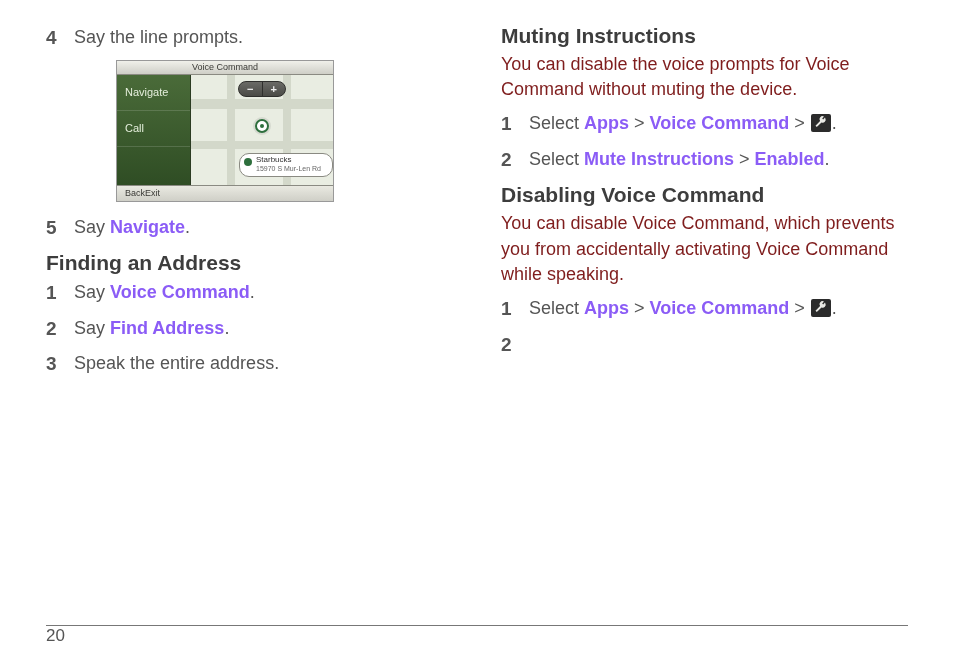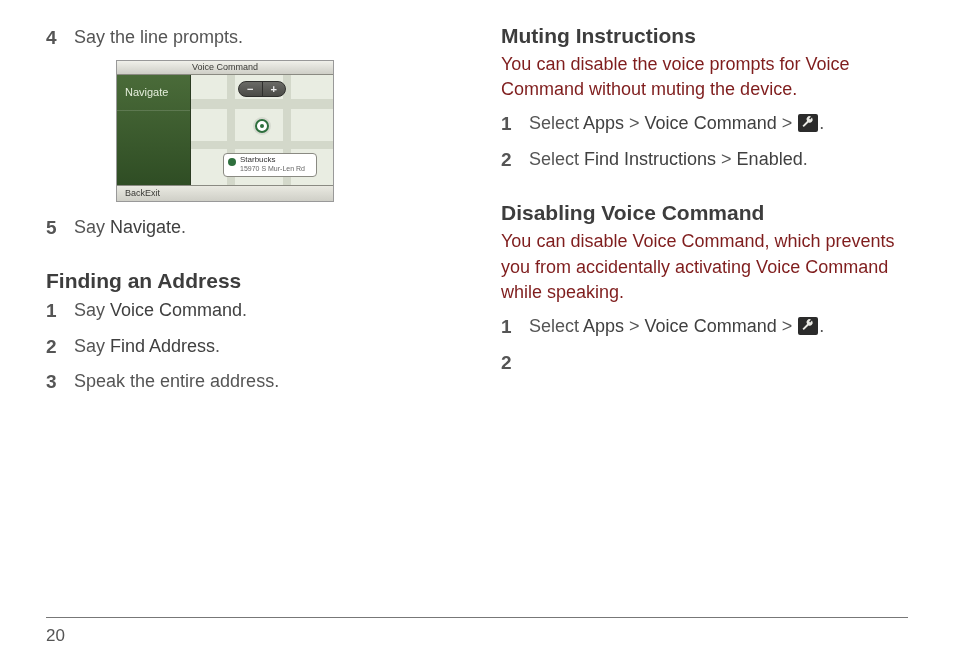--- a/index.html
+++ b/index.html
@@ -30,26 +30,26 @@
     width: 28px;
     flex-shrink: 0;
     font-weight: bold;
     color: #555;
     font-size: 19px;
   }
   .step-text {
     flex: 1;
     color: #555;
   }
-  .step-text b, .bold { font-weight: normal; color: #404040; }
+  .step-text b, .bold { font-weight: bold; color: #8b5cf6; }
   h3.section {
     font-size: 21px;
     font-weight: bold;
     color: #3d3d3d;
-    margin-top: 28px;
+    margin-top: 10px;
     margin-bottom: 4px;
   }
   .intro {
     font-size: 18px;
     color: #7f1d1d;
     line-height: 1.4;
     margin-bottom: 8px;
   }
   
   .device-shot {
@@ -131,26 +131,26 @@
     border:2px solid #2e6f3d;
     box-shadow:0 0 0 2px rgba(0,0,0,.08);
   }
   .ds-pin::after{
     content:""; position:absolute; left:3px; top:3px;
     width:4px; height:4px; border-radius:50%;
     background:#2e6f3d;
   }
   .ds-callout {
     position:absolute;
-    bottom:8px; right:16px;
+    bottom:8px; right:0;
     width:94px;
     padding:2px 4px 3px 16px;
     background:#fff;
     border:1px solid #8a8a82;
-    border-radius:4px;
+    border-radius:10px;
     font-size:8px;
     line-height:1.1;
     color:#333;
   }
   .ds-callout .dot {
     position:absolute; left:4px; top:4px;
     width:8px; height:8px; border-radius:50%;
     background:#2e6f3d;
   }
   .ds-bottom {
@@ -175,21 +175,20 @@
     position: relative;
     margin: 0 1px;
   }
   .wrench-icon svg { position:absolute; top:1px; left:2px; }
   
   .footer {
     position: absolute;
     left: 46px; right: 46px;
     bottom: 26px;
     border-top: 1px solid #777;
-    padding-top: 8px;
     display: flex;
     justify-content: space-between;
     font-size: 17px;
     color: #555;
   }
 </style>
 </head>
 <body>
 
 <div class="columns">
@@ -199,20 +198,21 @@
     <div class="step">
       <div class="step-num">4</div>
       <div class="step-text">Say the line prompts.</div>
     </div>
 
     <div class="device-shot">
       <div class="ds-top">Voice Command</div>
       <div class="ds-body">
         <div class="ds-side">
           <div>Navigate</div>
+          <div>Call</div>
         </div>
         <div class="ds-map">
           <div class="ds-road" style="left:0;top:24px;width:100%;height:10px;"></div>
           <div class="ds-road" style="left:0;top:66px;width:100%;height:8px;"></div>
           <div class="ds-road" style="left:36px;top:0;width:8px;height:100%;"></div>
           <div class="ds-road" style="left:92px;top:0;width:8px;height:100%;"></div>
           <div class="ds-zoom">
             <span>−</span>
             <span>+</span>
           </div>
@@ -268,21 +268,21 @@
       <div class="step-text">
         <span>Select </span><b>Apps</b><span> &gt; </span><b>Voice Command</b><span> &gt; </span><span class="wrench-icon"><svg width="16" height="16" viewBox="0 0 16 16">
               <path d="M12.5 3.5a3 3 0 0 1-4 3.9L3.8 12l-1.3-1.3 4.6-4.7A3 3 0 0 1 11 1.6l-1.8 1.8 1 1 1.8-1.8c.3.5.5 1.2.5 1.9z" fill="#e9e9e4"></path>
             </svg></span><span>.</span>
       </div>
     </div>
 
     <div class="step">
       <div class="step-num">2</div>
       <div class="step-text">
-        <span>Select </span><b>Find Instructions</b><span> &gt; </span><b>Enabled</b><span>.</span>
+        <span>Select </span><b>Mute Instructions</b><span> &gt; </span><b>Enabled</b><span>.</span>
       </div>
     </div>
 
     <h3 class="section">Disabling Voice Command</h3>
     <p class="intro">You can disable Voice Command, which prevents you from accidentally activating Voice Command while speaking.</p>
 
     <div class="step">
       <div class="step-num">1</div>
       <div class="step-text">
         <span>Select </span><b>Apps</b><span> &gt; </span><b>Voice Command</b><span> &gt; </span><span class="wrench-icon"><svg width="16" height="16" viewBox="0 0 16 16">

